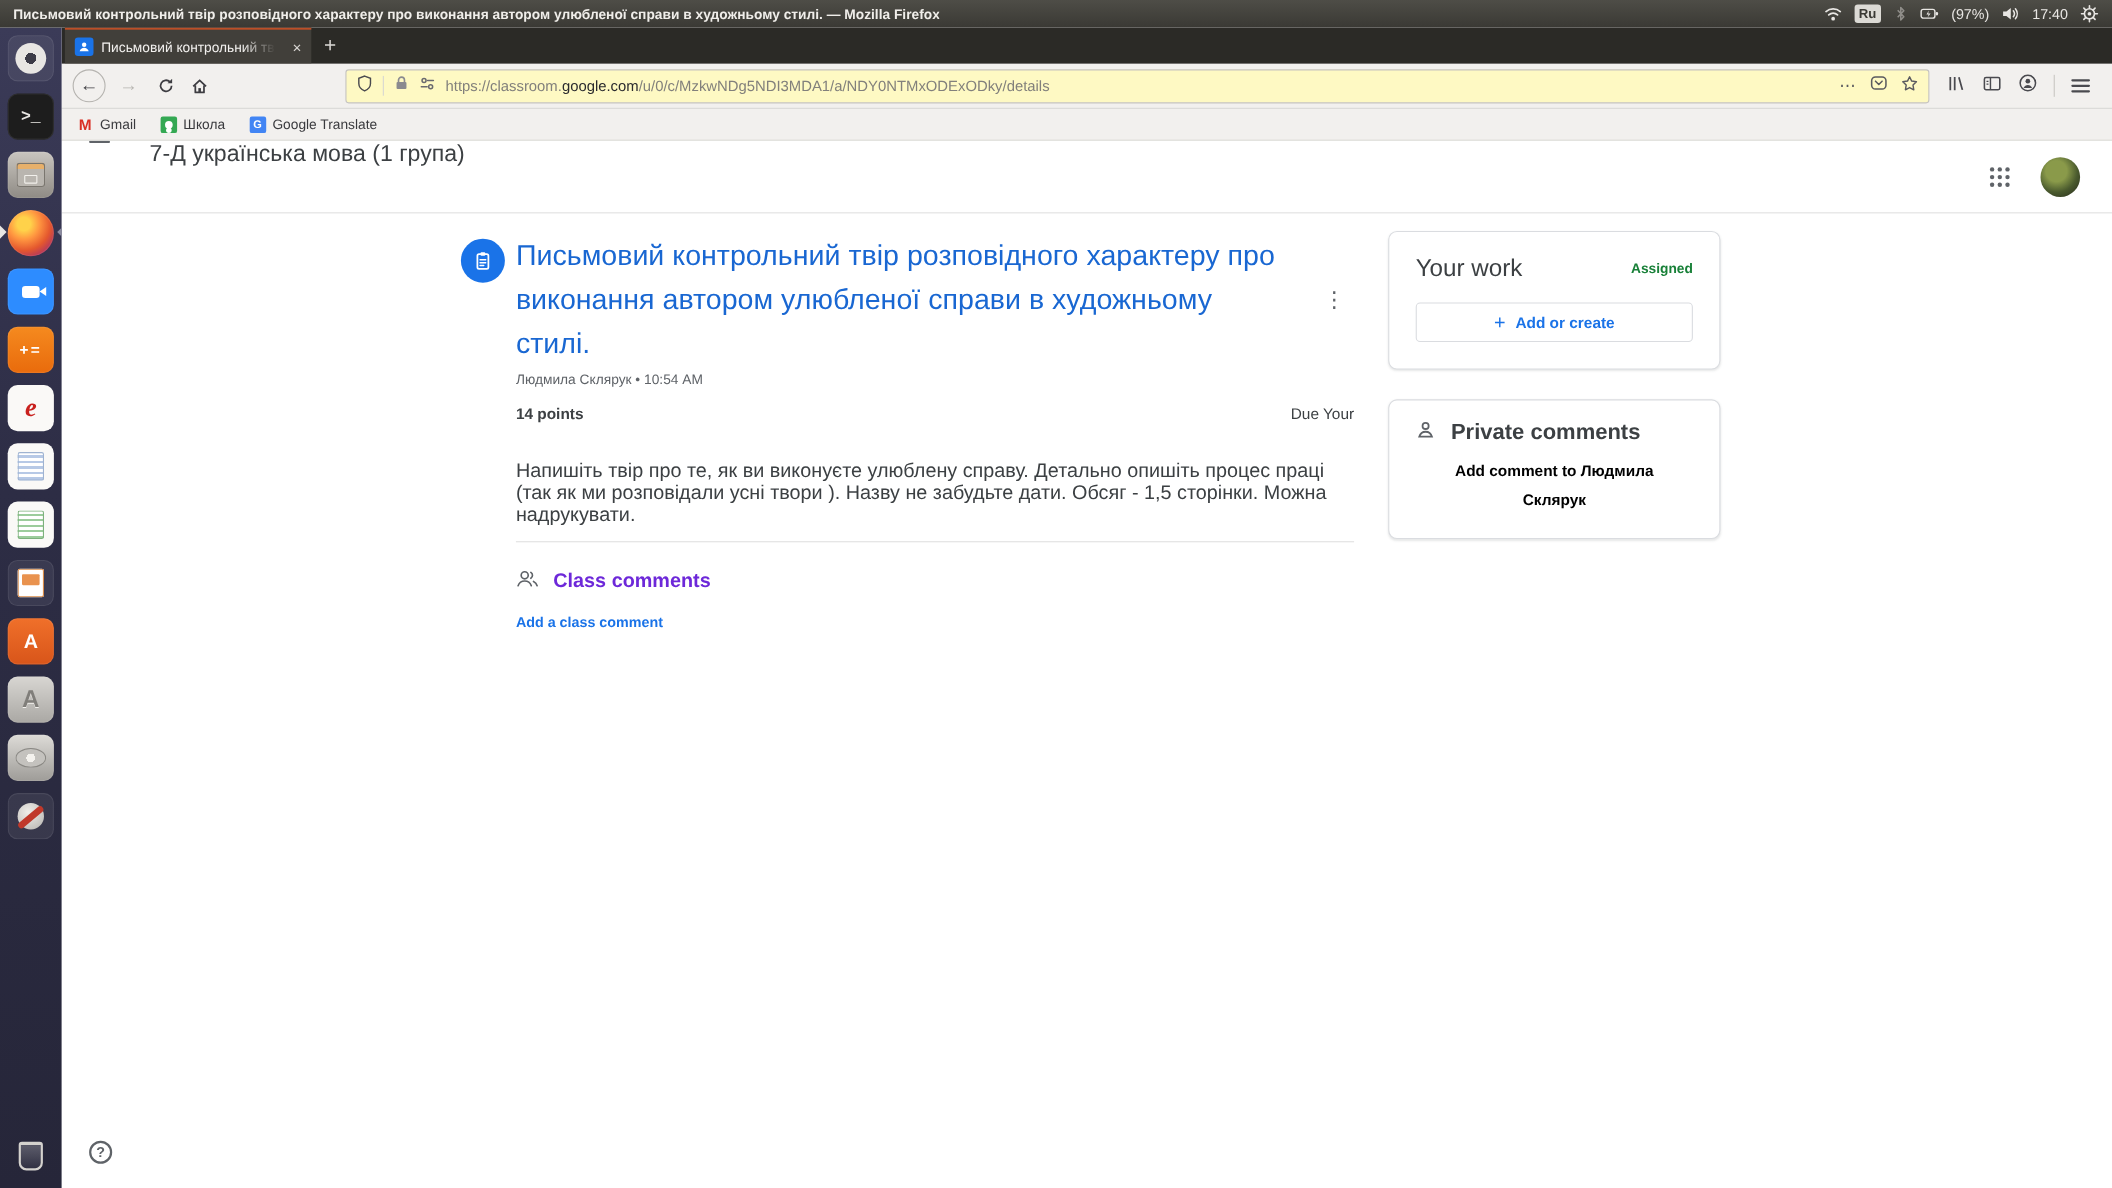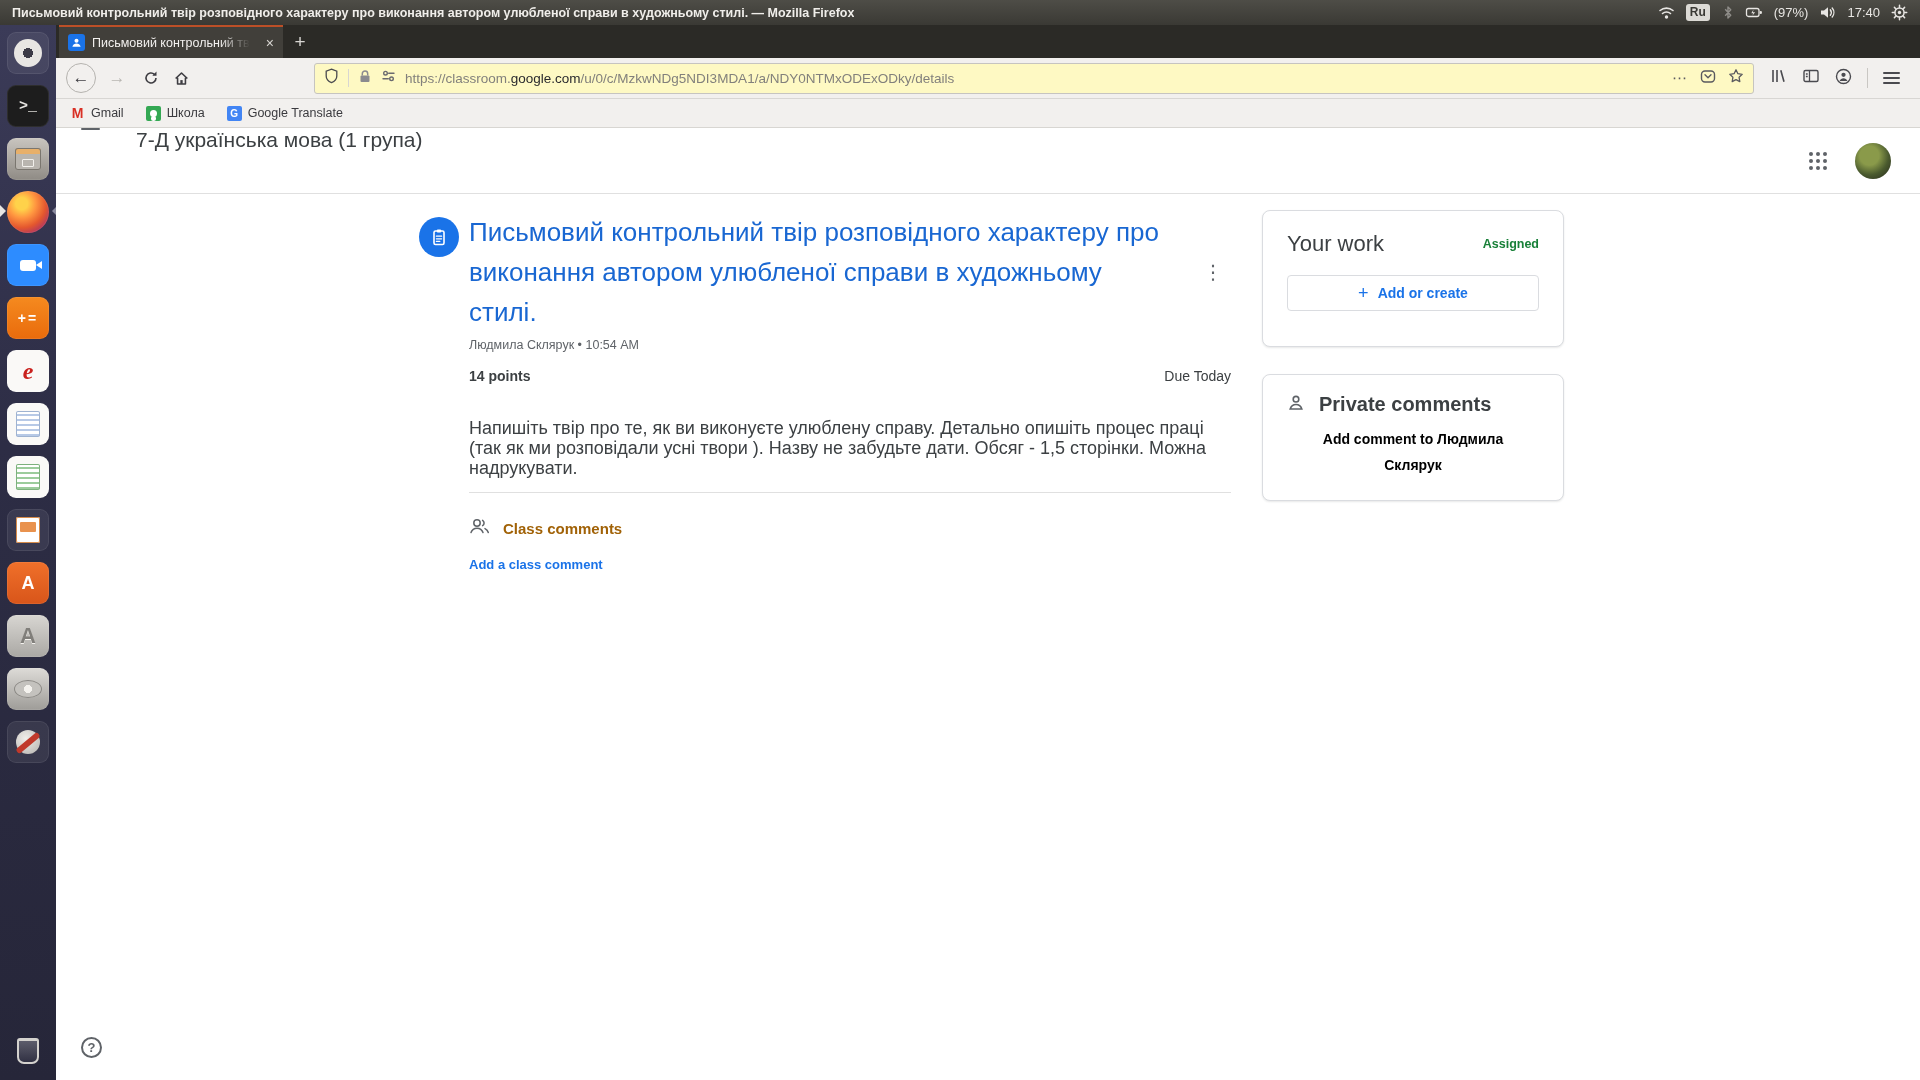--- a/index.html
+++ b/index.html
@@ -124,26 +124,26 @@
   .kebab-wrap{margin-left:auto;display:flex;align-items:center}
   .kebab{color:#5f6368;font-size:20px;padding:4px 8px}
   .sub{margin-left:50px;width:762px}
   .author-line{margin-top:6px;font-size:12.5px;color:#5f6368}
   .points-row{margin-top:16px;display:flex;justify-content:space-between;align-items:baseline}
   .points{font-size:14px;font-weight:bold;color:#3c4043}
   .due{font-size:14px;color:#3c4043}
   .description{margin-top:34px;font-size:18px;line-height:20px;color:#3c4043}
   .divider{margin-top:14px;border-bottom:1px solid #e0e0e0}
   .cc-row{margin-top:24px;display:flex;align-items:center;gap:13px}
-  .cc-label{font-size:15px;font-weight:bold;color:#a16207}
+  .cc-label{font-size:18px;font-weight:bold;color:#6d28d9}
   .add-link{margin-top:18px;font-size:13px;font-weight:bold;color:#1a73e8;cursor:pointer}
 
   .side-col{position:absolute;left:1206px;top:82px;width:302px}
   .card{background:#fff;border:1px solid #dadce0;border-radius:8px;box-shadow:0 1px 2px rgba(60,64,67,.12)}
-  .card-work{padding:20px 24px 35px}
+  .card-work{padding:20px 24px 24px}
   .yw-row{display:flex;justify-content:space-between;align-items:center}
   .yw-title{font-size:22px;color:#3c4043}
   .yw-status{font-size:12.5px;font-weight:bold;color:#188038}
   .btn-outline{margin-top:18px;height:36px;border:1px solid #dadce0;border-radius:4px;
        display:flex;align-items:center;justify-content:center;gap:9px;
        color:#1a73e8;font-size:14px;font-weight:bold;cursor:pointer}
   .btn-outline .plus{font-size:18px;font-weight:normal}
   .btn-filled{margin-top:12px;height:36px;background:#1a73e8;border-radius:4px;
        display:flex;align-items:center;justify-content:center;color:#fff;font-size:14px;font-weight:bold;cursor:pointer}
   .card-pc{margin-top:27px;padding:18px 24px 22px}
@@ -375,21 +375,21 @@
           </div>
         </div>
         <div class="sub">
           <div class="author-line">
             <span>Людмила Склярук</span>
             <span>•</span>
             <span>10:54 AM</span>
           </div>
           <div class="points-row">
             <span class="points">14 points</span>
-            <span class="due">Due Today</span>
+            <span class="due">Due Your</span>
           </div>
           <div class="description">Напишіть твір про те, як ви виконуєте улюблену справу. Детально опишіть процес праці (так як ми розповідали усні твори ). Назву не забудьте дати. Обсяг - 1,5 сторінки. Можна надрукувати.</div>
           <div class="divider"></div>
           <div class="cc-row">
             <span><svg width="21" height="18" viewBox="0 0 21 18">
                   <g fill="none" stroke="#5f6368" stroke-width="1.5" stroke-linecap="round">
                     <circle cx="8" cy="6" r="3.2"></circle>
                     <path d="M2 15.5c1-2.8 3.2-4.3 6-4.3s5 1.5 6 4.3"></path>
                     <path d="M13.6 3.3a3.2 3.2 0 0 1 0 5.4"></path>
                     <path d="M16 11.6c1.7.8 2.8 2.1 3.3 3.9"></path>

